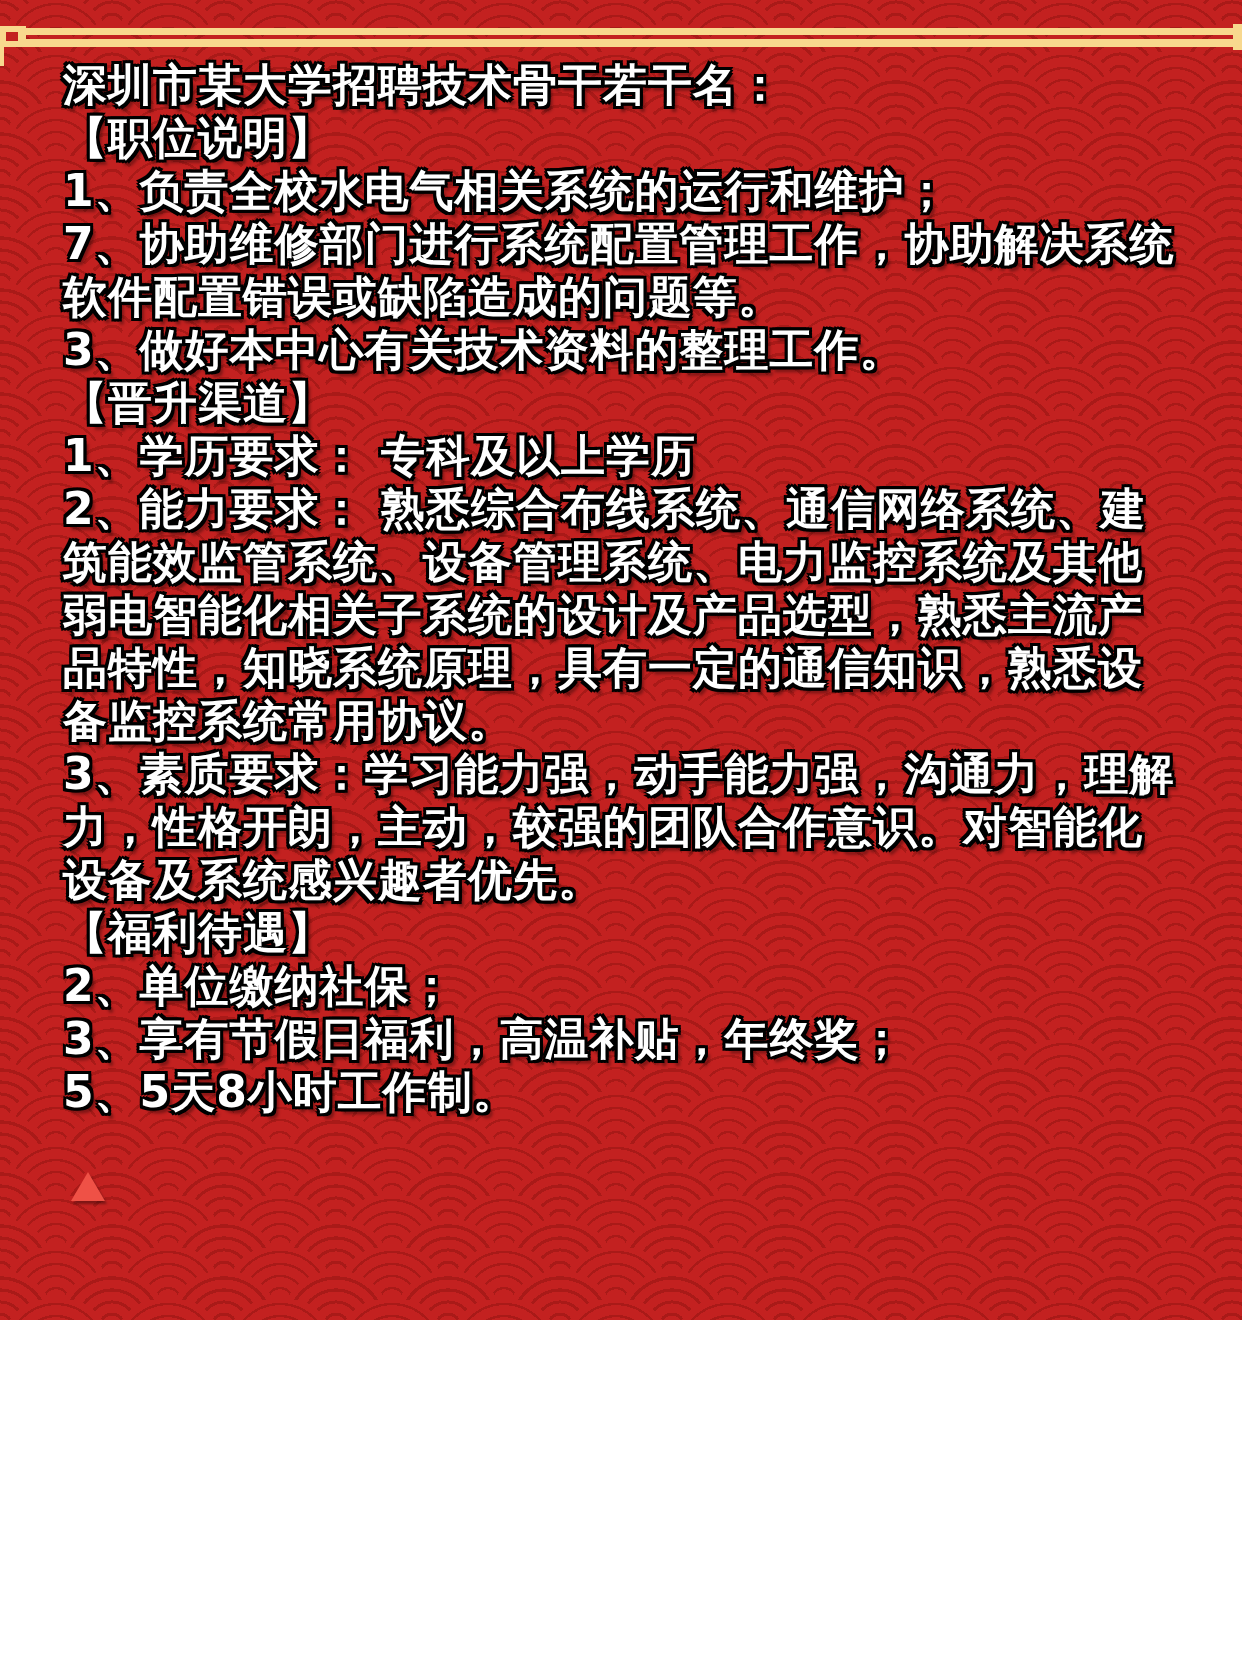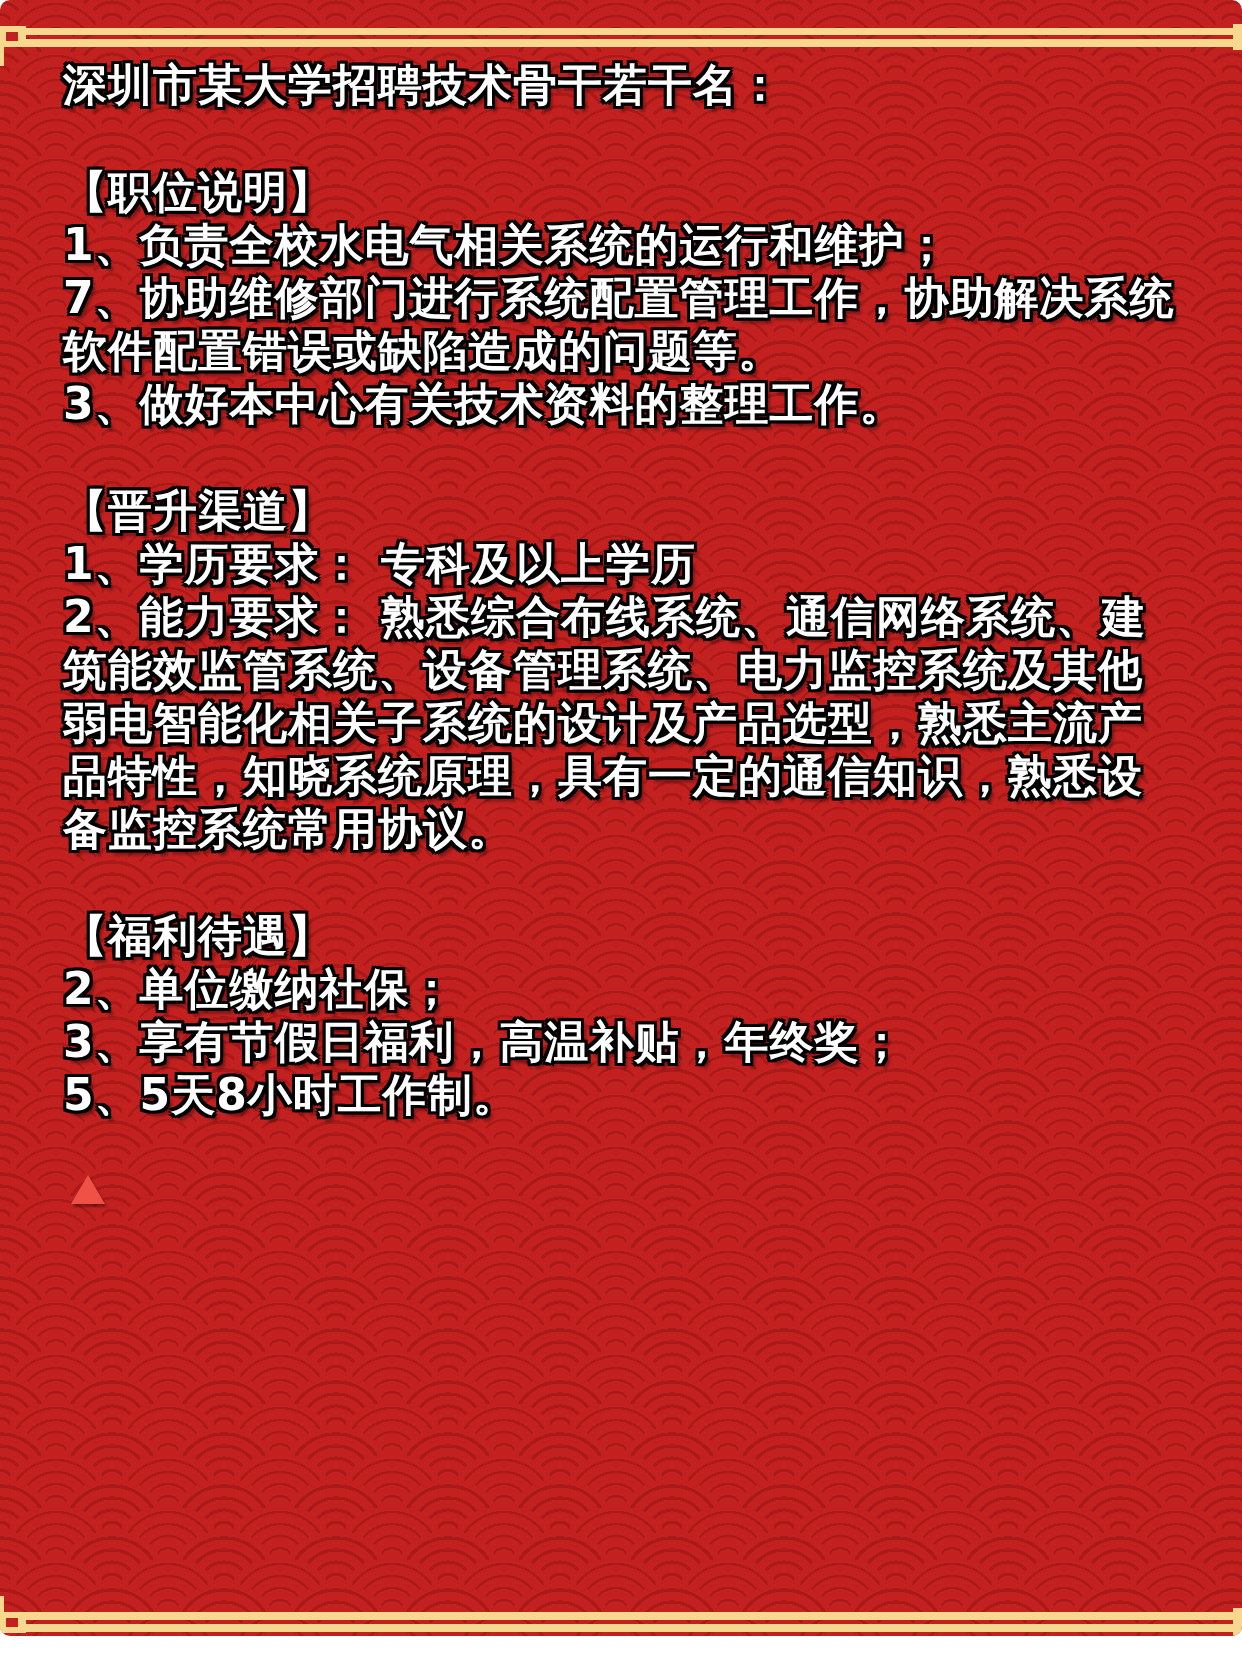--- a/index.html
+++ b/index.html
@@ -1,20 +1,20 @@
 <!DOCTYPE html>
 <html><head>
 <meta charset="utf-8">
 <style>
   * { margin:0; padding:0; box-sizing:border-box; }
   html,body { width:1242px; height:1660px; }
   body { font-family:"DejaVu Sans","Liberation Sans",sans-serif; }
 
   .poster {
-    position:relative; width:1242px; height:1636px; overflow:hidden;
+    position:relative; width:1242px; height:1320px; overflow:hidden;
     background-color:#c32120;
     
     background-image:
       radial-gradient(circle at 100% 150%,
         #c32120 0 7.6%, #a91a18 7.6% 9.9%, #c32120 9.9% 16.4%, #a91a18 16.4% 18.7%,
         #c32120 18.7% 25.2%, #a91a18 25.2% 27.5%, #c32120 27.5% 34%, #a91a18 34% 36.4%,
         #c32120 36.4% 41%, transparent 41%),
       radial-gradient(circle at 0% 150%,
         #c32120 0 7.6%, #a91a18 7.6% 9.9%, #c32120 9.9% 16.4%, #a91a18 16.4% 18.7%,
         #c32120 18.7% 25.2%, #a91a18 25.2% 27.5%, #c32120 27.5% 34%, #a91a18 34% 36.4%,
@@ -25,21 +25,20 @@
         #c32120 64.4% 73.3%, transparent 73.3%),
       radial-gradient(circle at 100% 50%,
         #c32120 0 9.1%, #a91a18 9.1% 11.7%, #c32120 11.7% 19.6%, #a91a18 19.6% 22.2%,
         #c32120 22.2% 30%, #a91a18 30% 32.6%, #c32120 32.6% 40.4%, #a91a18 40.4% 43%,
         #c32120 43% 48.7%, transparent 48.7%),
       radial-gradient(circle at 0% 50%,
         #c32120 0 9.1%, #a91a18 9.1% 11.7%, #c32120 11.7% 19.6%, #a91a18 19.6% 22.2%,
         #c32120 22.2% 30%, #a91a18 30% 32.6%, #c32120 32.6% 40.4%, #a91a18 40.4% 43%,
         #c32120 43% 48.7%, transparent 48.7%);
     background-size:112px 52px;
-    border-radius:10px;
   }
 
   
   .gold { position:absolute; background:#f8d88e; }
   .bt1 { left:0;   right:9px; top:28px;  height:7px; }
   .bt2 { left:25px; right:9px; top:39px; height:8px; }
   .knot-tl { left:0; top:26px; width:26px; height:21px; }
   .knot-tl::after { content:""; position:absolute; left:6px; top:6px; width:12px; height:9px; background:#c32120; }
   .vbar-tl { left:0; top:26px; width:4px; height:40px; }
   .cap-tr { right:0; top:24px; width:9px; height:26px; }
@@ -54,21 +53,21 @@
   
   .content { position:absolute; left:63px; right:55px; top:58px; }
   .t {
     color:#ffffff; font-weight:bold; font-size:44px; line-height:53px;
     letter-spacing:1px;
     text-shadow:
       -3px -3px 0 #000, 3px -3px 0 #000, -3px 3px 0 #000, 3px 3px 0 #000,
       -3px 0 0 #000, 3px 0 0 #000, 0 -3px 0 #000, 0 3px 0 #000,
       5px 6px 3px rgba(0,0,0,.35);
   }
-  .section { margin-top:54px; }
+  .section { }
   .promo { margin-top:54px; display:flex; align-items:center; }
   .tri {
     width:0; height:0; flex:0 0 auto;
     border-left:17px solid transparent; border-right:17px solid transparent;
     border-bottom:29px solid #ef5146;
     margin:0 22px 4px 8px;
     filter:drop-shadow(2px 3px 1px rgba(0,0,0,.35));
   }
 
   
@@ -104,20 +103,21 @@
       <div class="t">【职位说明】</div>
       <div class="t">1、负责全校水电气相关系统的运行和维护；</div>
       <div class="t">7、协助维修部门进行系统配置管理工作，协助解决系统软件配置错误或缺陷造成的问题等。</div>
       <div class="t">3、做好本中心有关技术资料的整理工作。</div>
     </div>
 
     <div class="section">
       <div class="t">【晋升渠道】</div>
       <div class="t">1、学历要求： 专科及以上学历</div>
       <div class="t">2、能力要求： 熟悉综合布线系统、通信网络系统、建筑能效监管系统、设备管理系统、电力监控系统及其他弱电智能化相关子系统的设计及产品选型，熟悉主流产品特性，知晓系统原理，具有一定的通信知识，熟悉设备监控系统常用协议。</div>
+      <div class="t">3、素质要求：学习能力强，动手能力强，沟通力，理解力，性格开朗，主动，较强的团队合作意识。对智能化设备及系统感兴趣者优先。</div>
     </div>
 
     <div class="section">
       <div class="t">【福利待遇】</div>
       <div class="t">2、单位缴纳社保；</div>
       <div class="t">3、享有节假日福利，高温补贴，年终奖；</div>
       <div class="t">5、5天8小时工作制。</div>
     </div>
 
     <div class="promo">

